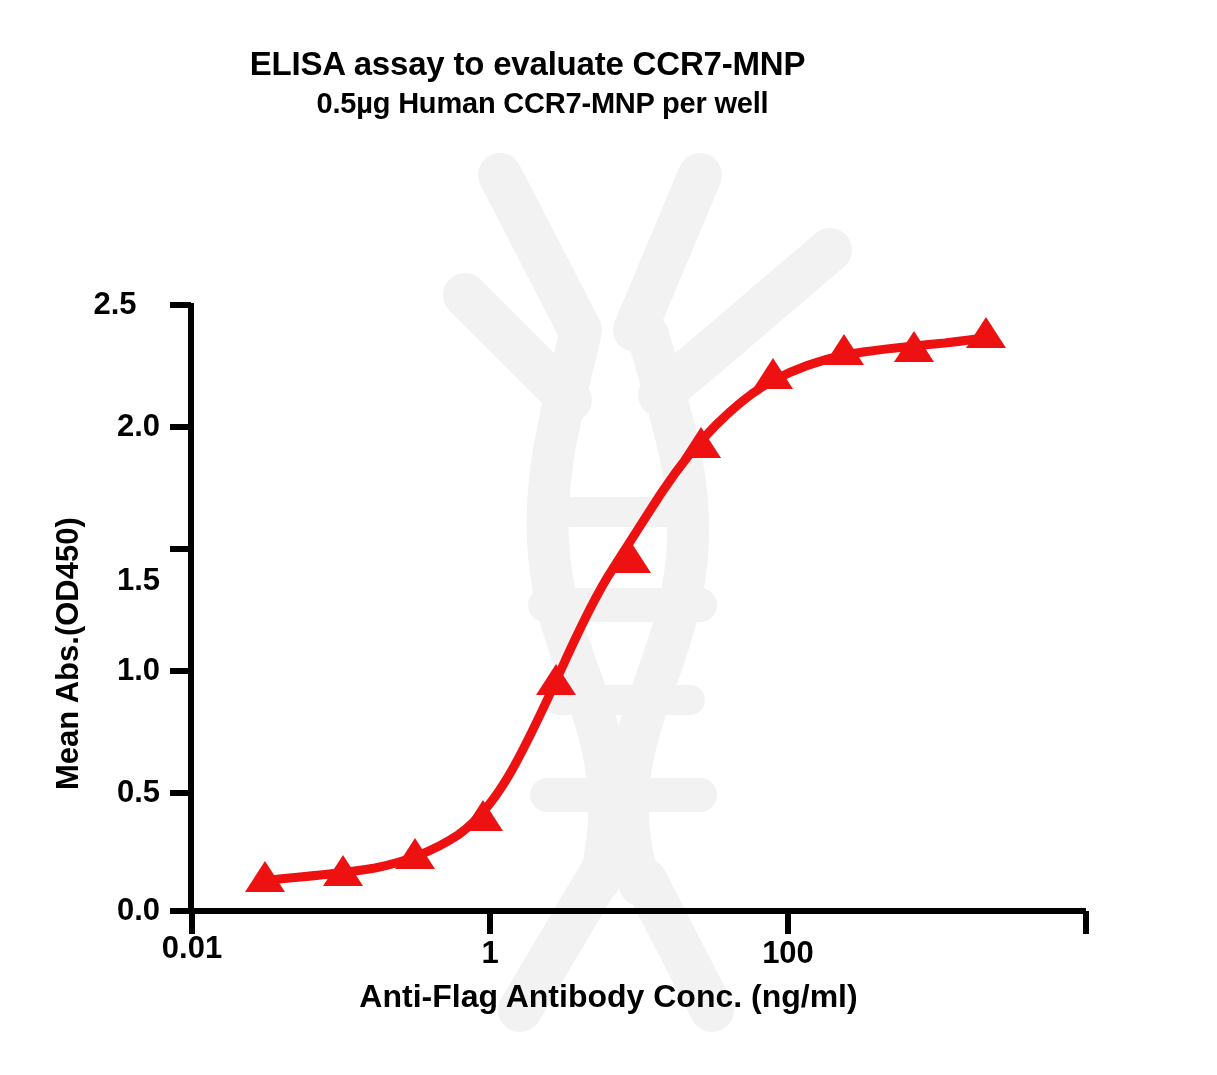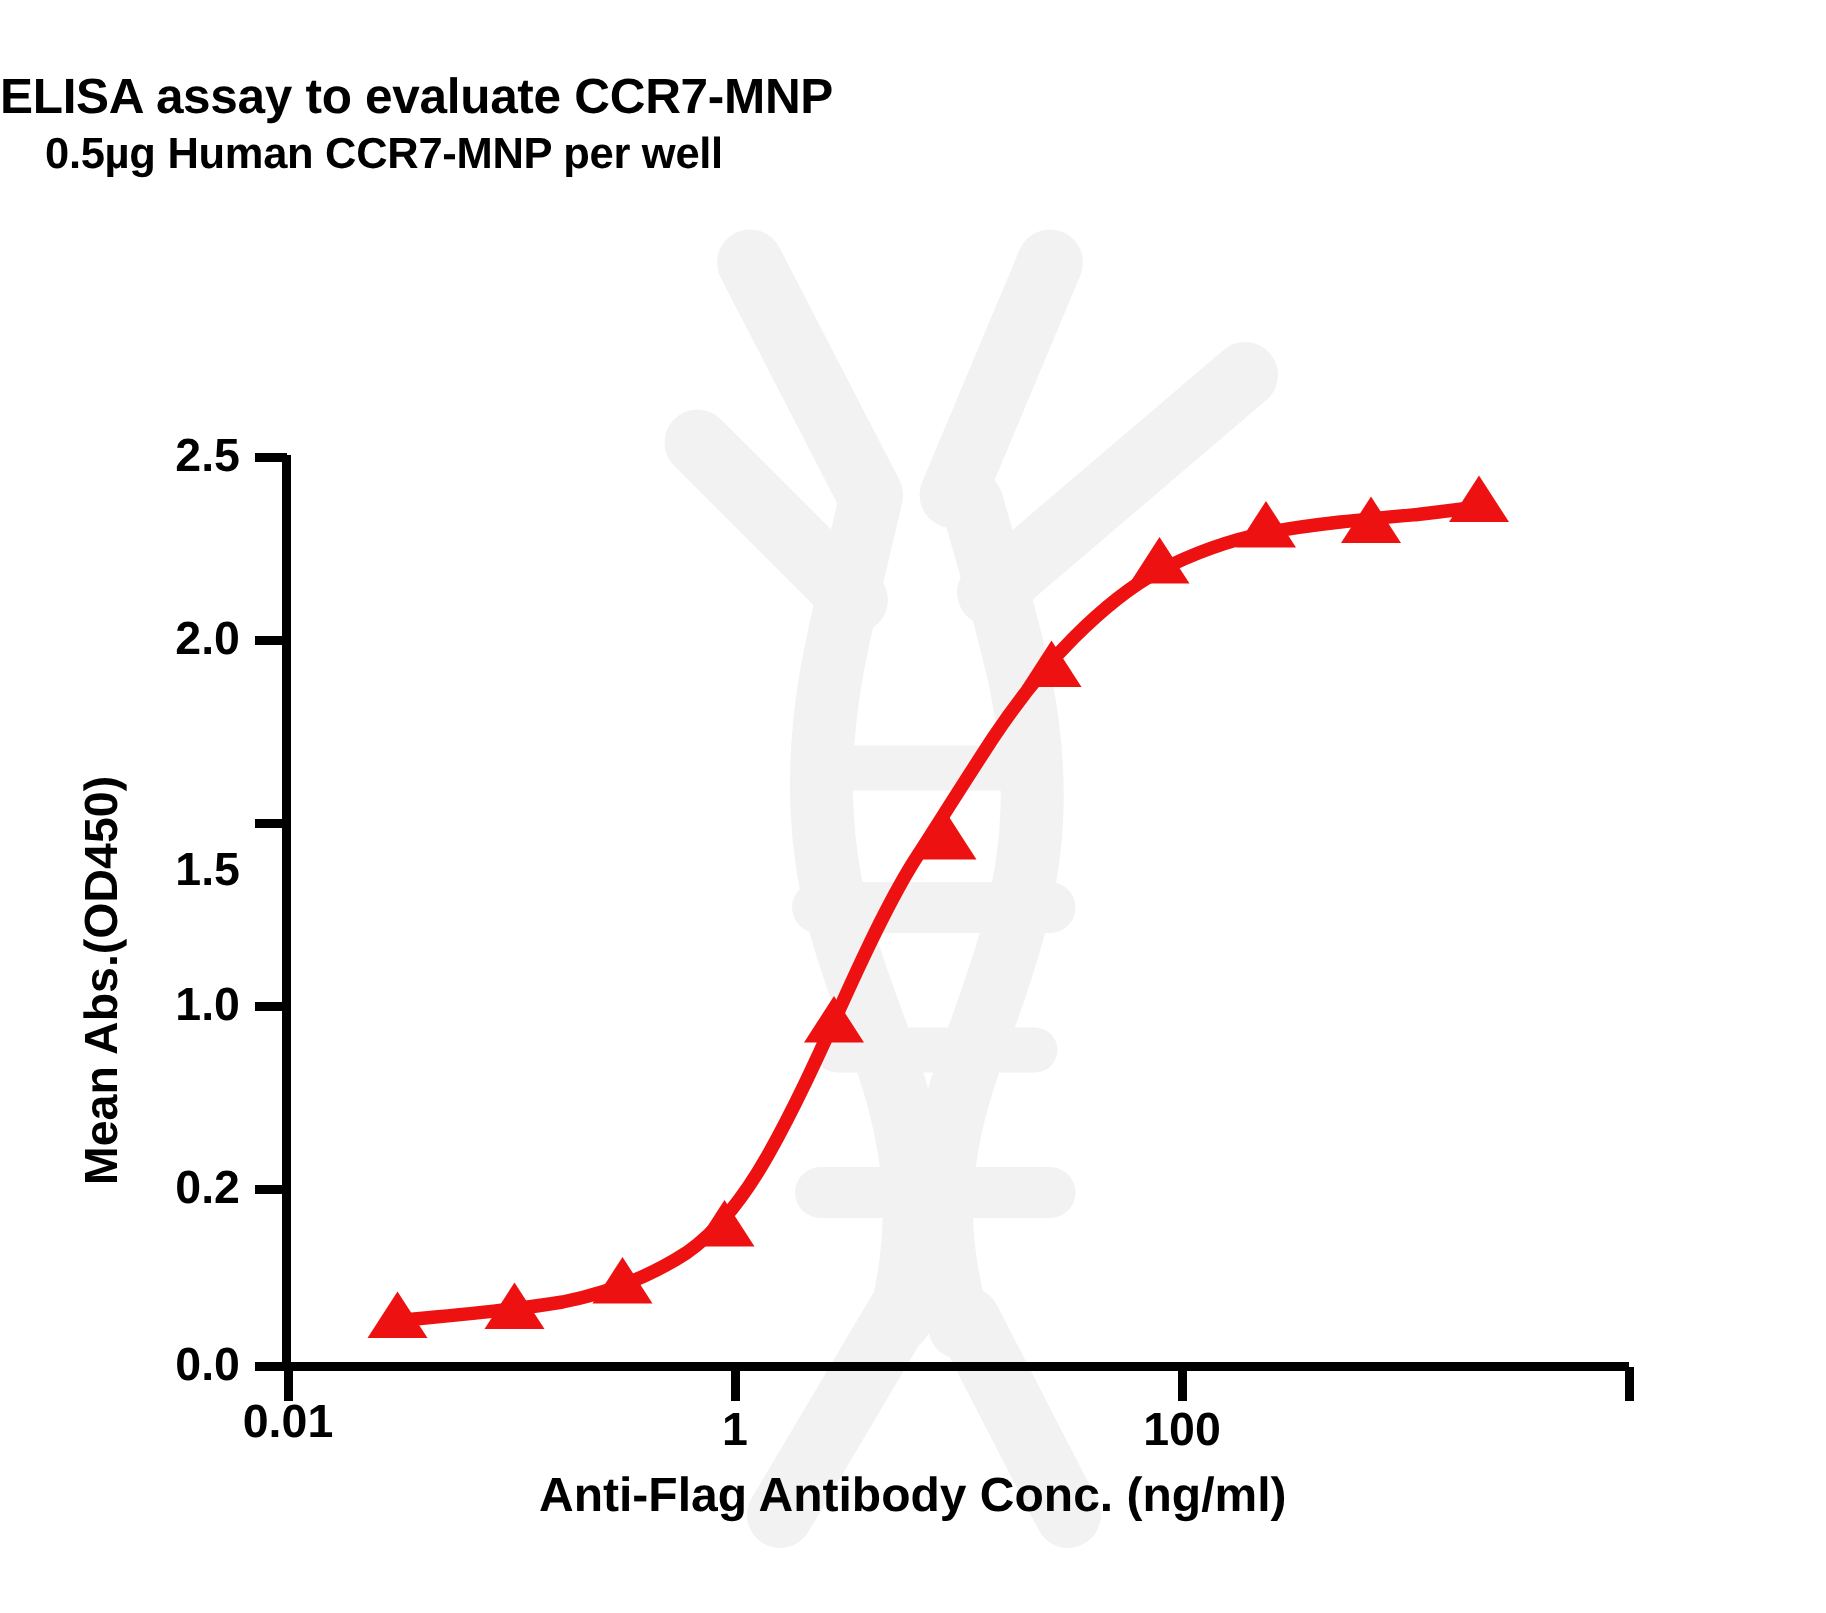--- a/index.html
+++ b/index.html
@@ -19,20 +19,21 @@
     background: #ffffff;
     overflow: hidden;
   }
 
   
   #title-block {
     position: absolute;
     top: 46px;
     left: 0;
     width: 1055px;
+    text-align: center;
     pointer-events: none;
   }
   #chart-title {
     font-size: 33px;
     font-weight: bold;
     color: #000000;
     letter-spacing: -0.2px;
     line-height: 1.12;
     white-space: nowrap;
   }
@@ -174,25 +175,25 @@
         <polygon points="556,664 576,695 536,695"></polygon>
         <polygon points="631,542 651,573 611,573"></polygon>
         <polygon points="701,427 721,458 681,458"></polygon>
         <polygon points="773,358 793,389 753,389"></polygon>
         <polygon points="844,334 864,365 824,365"></polygon>
         <polygon points="914,331 934,362 894,362"></polygon>
         <polygon points="986,317 1006,348 966,348"></polygon>
       </g>
     </svg>
 
-    <div class="tick-label ytick-label" style="left:70px; top:286px; width:90px;">2.5</div>
+    <div class="tick-label ytick-label" style="left:70px; top:286px; width:90px;text-align:center;">2.5</div>
     <div class="tick-label ytick-label" style="left:70px; top:408px; width:90px;">2.0</div>
     <div class="tick-label ytick-label" style="left:70px; top:562px; width:90px;">1.5</div>
     <div class="tick-label ytick-label" style="left:70px; top:652px; width:90px;">1.0</div>
-    <div class="tick-label ytick-label" style="left:70px; top:774px; width:90px;">0.2</div>
+    <div class="tick-label ytick-label" style="left:70px; top:774px; width:90px;">0.5</div>
     <div class="tick-label ytick-label" style="left:70px; top:892px; width:90px;">0.0</div>
 
     <div class="tick-label xtick-label" style="left:112px; top:930px; width:160px;">0.01</div>
     <div class="tick-label xtick-label" style="left:410px; top:935px; width:160px;">1</div>
     <div class="tick-label xtick-label" style="left:708px; top:935px; width:160px;">100</div>
 
     <div id="y-axis-title">Mean Abs.(OD450)</div>
     <div id="x-axis-title">Anti-Flag Antibody Conc. (ng/ml)</div>
   </div>
 </div>

